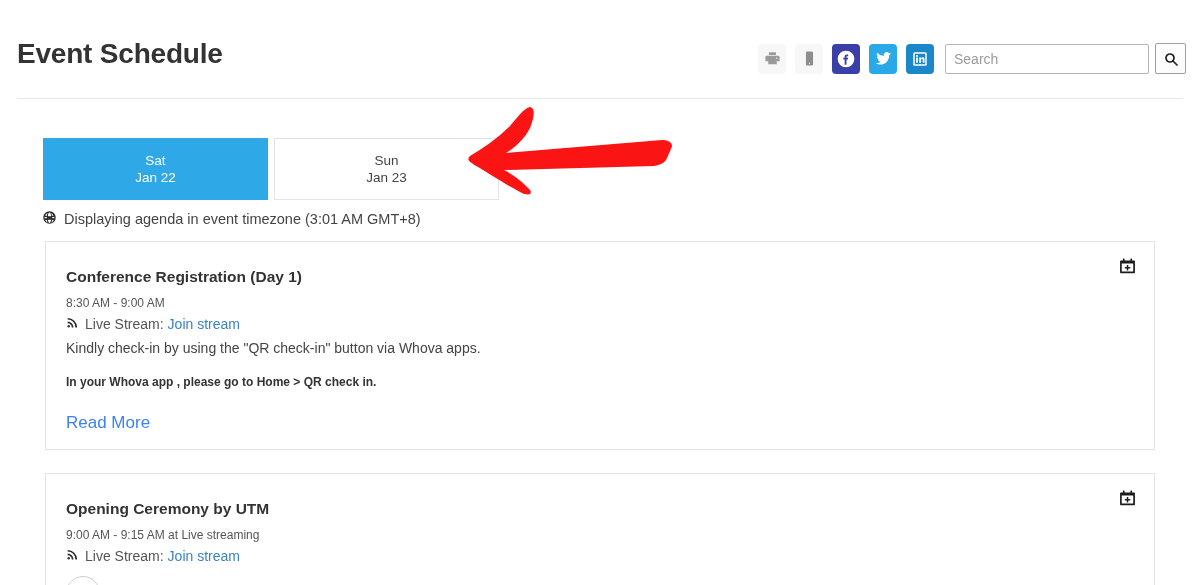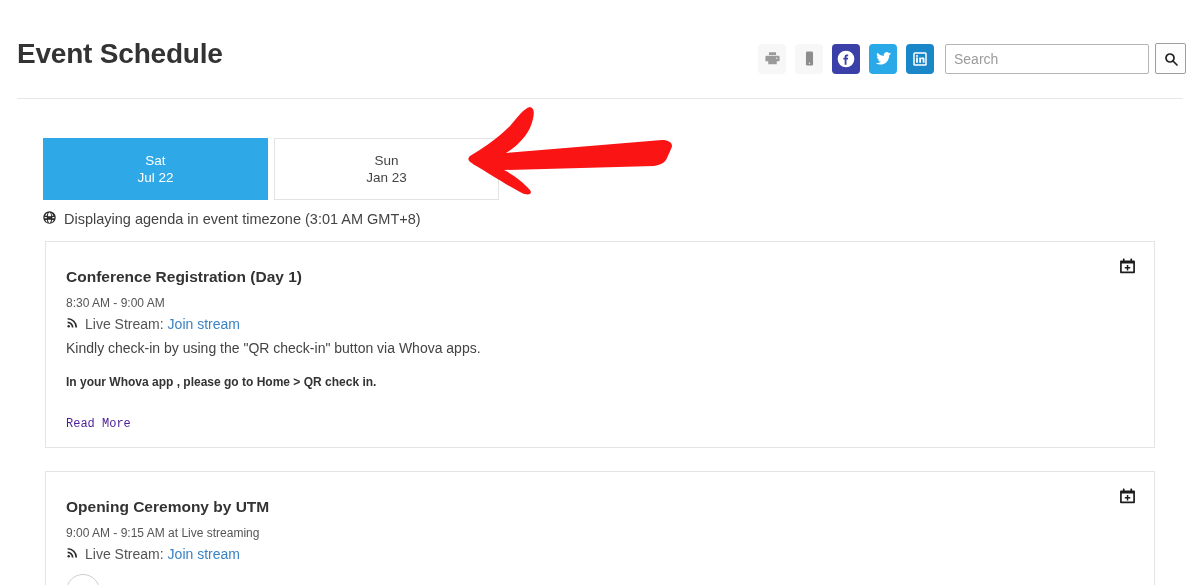--- a/index.html
+++ b/index.html
@@ -175,25 +175,24 @@
     margin-bottom: 16px;
   }
   .session-note {
     font-size: 12px;
     font-weight: bold;
     color: #333333;
     line-height: 1.45;
     margin-bottom: 22px;
   }
   .read-more {
-    font-size: 12px;
-    color: #4c1d95;
+    font-size: 17px;
+    color: #3b82f6;
     text-decoration: none;
     cursor: pointer;
-    font-family: Liberation Mono, monospace;
   }
   .cal-add {
     position: absolute;
     right: 18px;
     top: 15px;
     cursor: pointer;
     line-height: 0;
   }
   .speaker-row { margin-top: 10px; display: flex; align-items: center; }
   .speaker-avatar {
@@ -266,21 +265,21 @@
       </button>
     </div>
   </div>
 
   <div class="header-divider"></div>
 </div>
 
 <div class="day-tabs">
   <div class="day-tab active">
     <span>Sat</span>
-    <span>Jul 22</span>
+    <span>Jan 22</span>
   </div>
   <div class="day-tab">
     <span>Sun</span>
     <span>Jan 23</span>
   </div>
 </div>
 
 <div class="tz-note">
   <span class="globe">
     <svg width="15" height="15" viewBox="0 0 24 24" fill="#2b2b2b">

